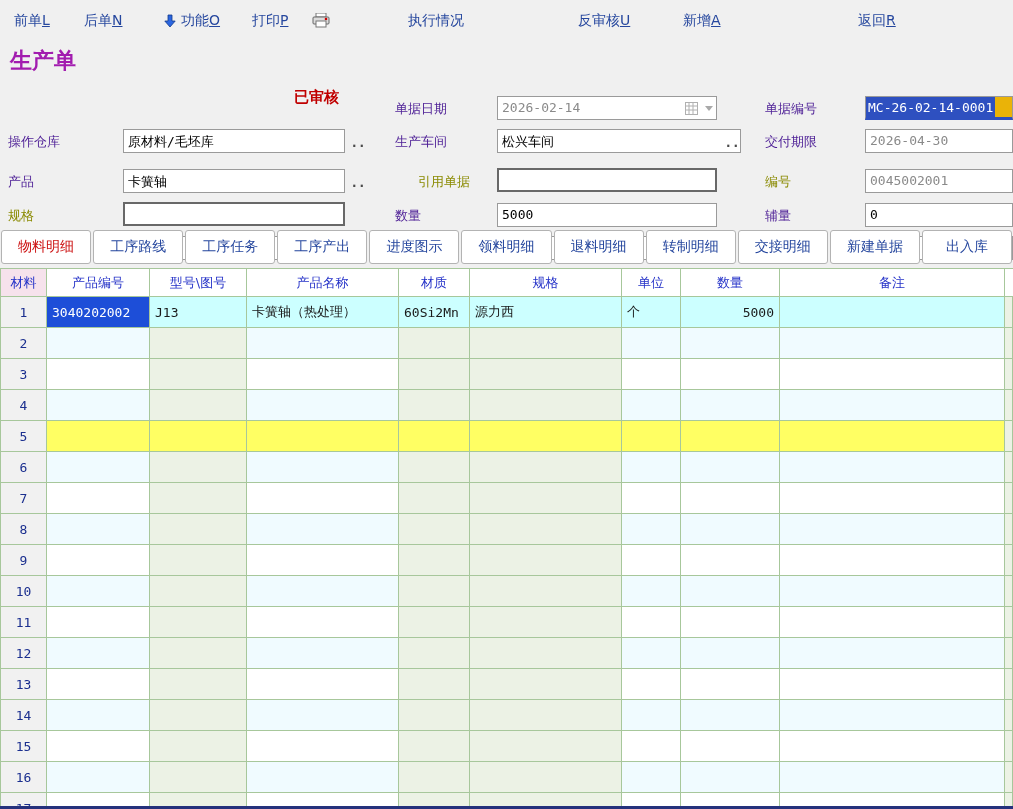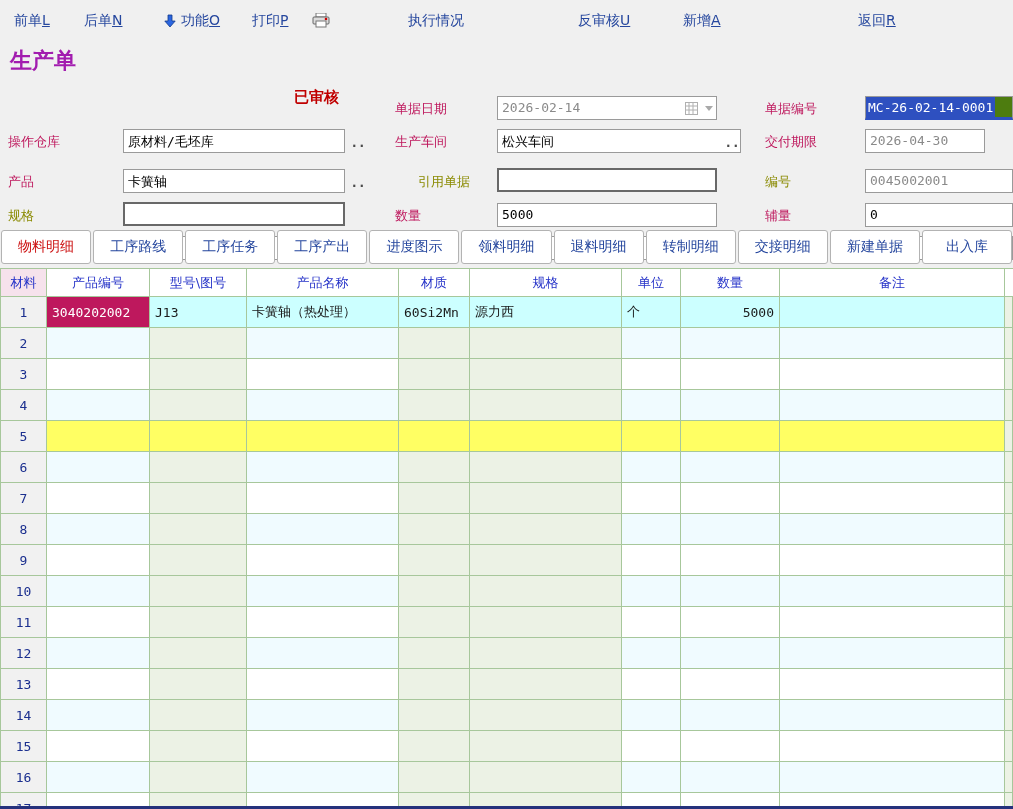--- a/index.html
+++ b/index.html
@@ -7,36 +7,36 @@
        font-family:"DejaVu Sans",sans-serif;position:relative;}
   
   .toolbar{position:absolute;left:0;top:0;width:1013px;height:40px;background:#f0f0f0;}
   .titem{position:absolute;top:12px;font-size:14px;color:#26479e;cursor:pointer;white-space:nowrap;}
   .titem u{text-decoration:underline;}
   .ticon{position:absolute;cursor:pointer;}
   
   .formarea{position:absolute;left:0;top:40px;width:1013px;height:188px;}
   .doc-title{position:absolute;left:10px;top:6px;font-size:22px;font-weight:bold;color:#a21caf;}
   .audit{position:absolute;left:294px;top:12px;font-size:15px;font-weight:bold;color:#c00000;margin-top:36px;}
-  .lbl{position:absolute;font-size:13px;color:#be185d;white-space:nowrap;}
+  .lbl{position:absolute;font-size:13px;color:#4c1d95;white-space:nowrap;}
   .lbl.olive{color:#8a8a00;}
   .lbl.graylbl{color:#979797;}
   .inp{position:absolute;height:24px;background:#fff;border:1px solid #9a9a9a;
        box-sizing:border-box;font:13px "DejaVu Sans Mono",monospace;color:#000;
        padding:3px 4px;overflow:hidden;white-space:nowrap;}
   .inp.disabled{color:#8a8a8a;}
   .inp.darkborder{border:2px solid #686868;}
   .dots{position:absolute;font:bold 12px "DejaVu Sans",sans-serif;color:#4a4a4a;
         letter-spacing:3px;cursor:pointer;}
   .dropbtn{position:absolute;right:3px;top:9px;width:0;height:0;
            border-left:4px solid transparent;border-right:4px solid transparent;
            border-top:5px solid #a9a9a9;}
   .calicon{position:absolute;right:18px;top:5px;}
   .docno-inp{position:absolute;left:865px;top:56px;width:148px;height:24px;box-sizing:border-box;
-             background:#4d7c0f;border:1px solid #9a9a9a;border-bottom:3px solid #2e50c0;
+             background:#eab308;border:1px solid #9a9a9a;border-bottom:3px solid #2e50c0;
              overflow:hidden;}
   .docno-inp span{display:inline-block;background:#2e50c0;color:#fff;
                   font:13px "DejaVu Sans Mono",monospace;padding:3px 2px;height:100%;box-sizing:border-box;}
   
   .tabbar{position:absolute;left:0;top:230px;width:1013px;height:34px;display:flex;gap:2px;padding:0 1px;box-sizing:border-box;}
   .tab{flex:1;background:#fff;border:1px solid #b3b3b3;border-radius:3px;
        font:14px "DejaVu Sans",sans-serif;color:#26479e;cursor:pointer;padding:0;}
   .tab.active{color:#cc1111;}
   
   .gridwrap{position:absolute;left:0;top:268px;width:1013px;height:541px;overflow:hidden;
@@ -48,21 +48,21 @@
         font:13px "DejaVu Sans Mono",monospace;color:#1a1a1a;}
   .hcell{background:#fff;justify-content:center;font:13px "DejaVu Sans",sans-serif;color:#2532c8;}
   .hcell.hmat{background:#f6e2ec;}
   .col-num{background:#f1f1f1;color:#1b2f8f;justify-content:center;}
   .col-g{background:#ecf2e5;}
   .col-a{background:#ffffff;}
   .col-fill{background:#ecf2e5;padding:0;}
   .row-even .col-a{background:#f0fbff;}
   .row-hl .col-a,.row-hl .col-g{background:#ffff63;}
   .row-cur .col-a,.row-cur .col-g{background:#ccffff;}
-  .row-cur .selcell{background:#be185d;color:#fff;}
+  .row-cur .selcell{background:#1d4ed8;color:#fff;}
   .right{justify-content:flex-end;}
   .bottombar{position:absolute;left:0;bottom:0;width:1013px;height:3px;background:#25317c;}
 </style>
 </head>
 <body>
 
 <div class="toolbar">
   <span class="titem" style="left:14px"><span>前单</span><u>L</u></span>
   <span class="titem" style="left:84px"><span>后单</span><u>N</u></span>
   <span class="ticon" style="left:164px;top:13px">
@@ -104,21 +104,21 @@
   <div class="lbl" style="left:765px;top:60px">单据编号</div>
   <div class="docno-inp"><span>MC-26-02-14-0001</span></div>
 
   <div class="lbl" style="left:8px;top:93px">操作仓库</div>
   <div class="inp" style="left:123px;top:89px;width:222px"><span>原材料/毛坯库</span></div>
   <div class="dots" style="left:352px;top:96px">..</div>
   <div class="lbl" style="left:395px;top:93px">生产车间</div>
   <div class="inp" style="left:497px;top:89px;width:244px"><span>松兴车间</span></div>
   <div class="dots" style="left:726px;top:96px">..</div>
   <div class="lbl" style="left:765px;top:93px">交付期限</div>
-  <div class="inp disabled" style="left:865px;top:89px;width:120px"><span>2026-04-30</span></div>
+  <div class="inp disabled" style="left:865px;top:89px;width:148px"><span>2026-04-30</span></div>
 
   <div class="lbl" style="left:8px;top:133px">产品</div>
   <div class="inp" style="left:123px;top:129px;width:222px"><span>卡簧轴</span></div>
   <div class="dots" style="left:352px;top:136px">..</div>
   <div class="lbl olive" style="left:418px;top:133px">引用单据</div>
   <div class="inp darkborder" style="left:497px;top:128px;width:220px"><span></span></div>
   <div class="lbl olive" style="left:765px;top:133px">编号</div>
   <div class="inp disabled" style="left:865px;top:129px;width:148px"><span>0045002001</span></div>
 
   <div class="lbl olive" style="left:8px;top:167px">规格</div>

